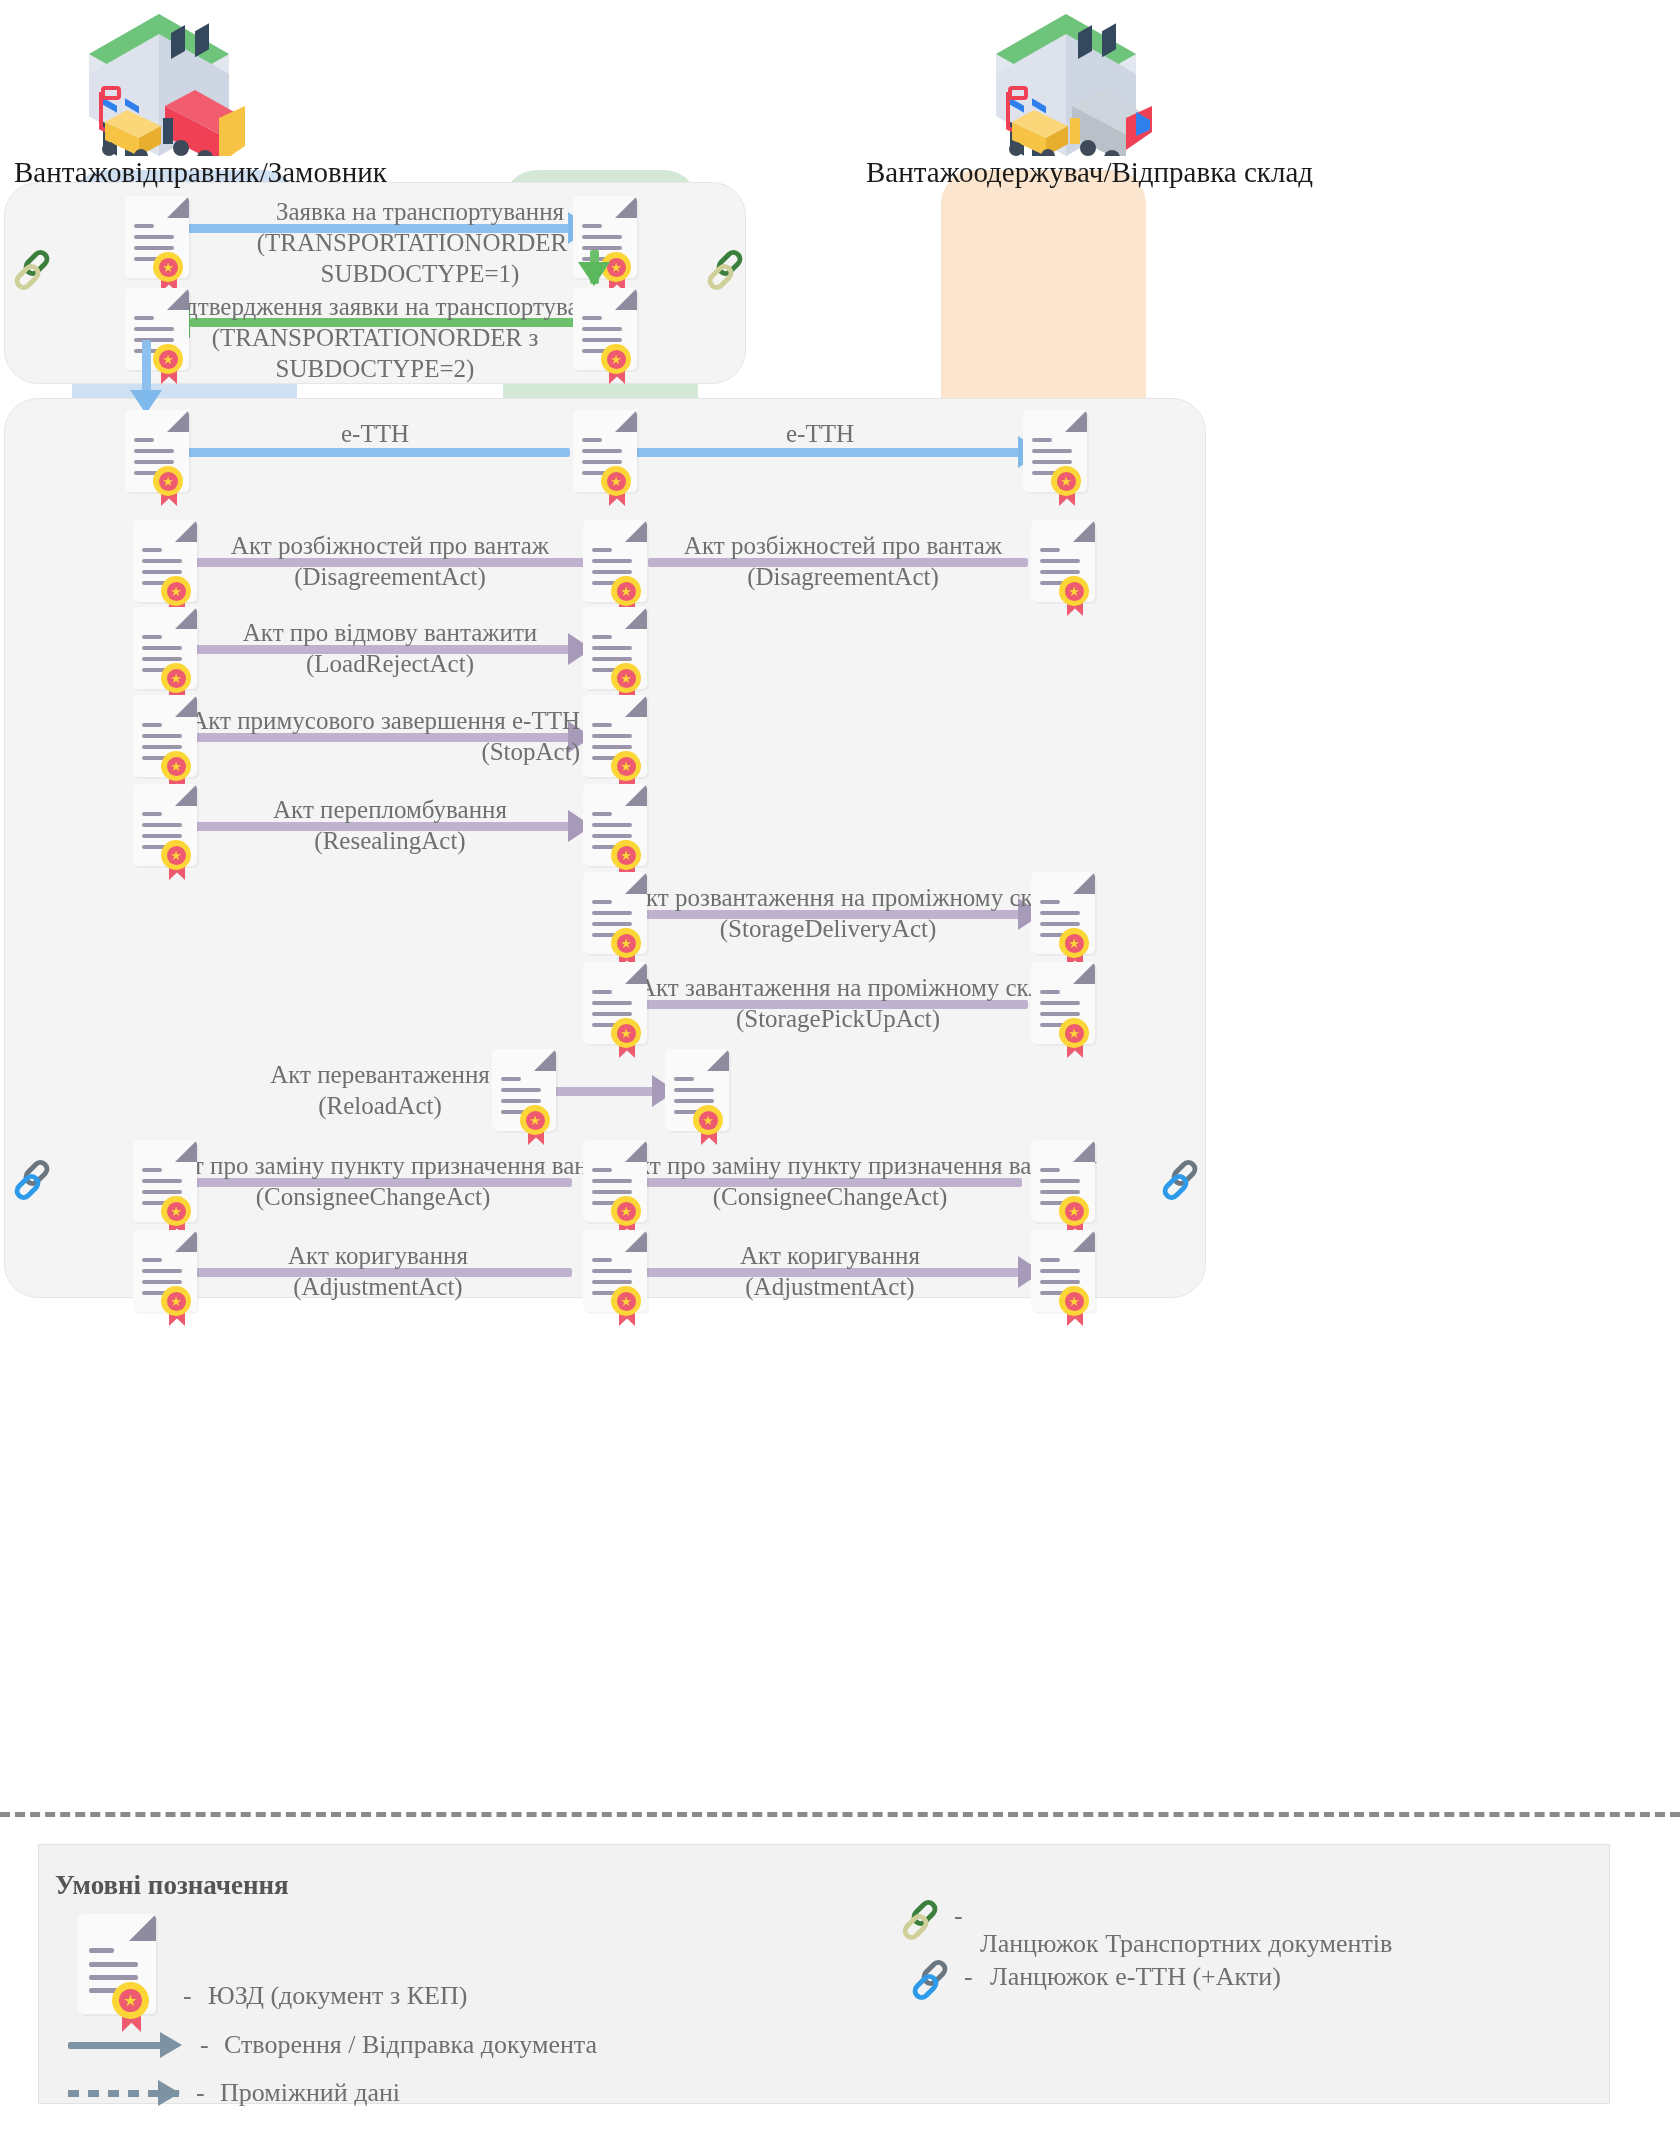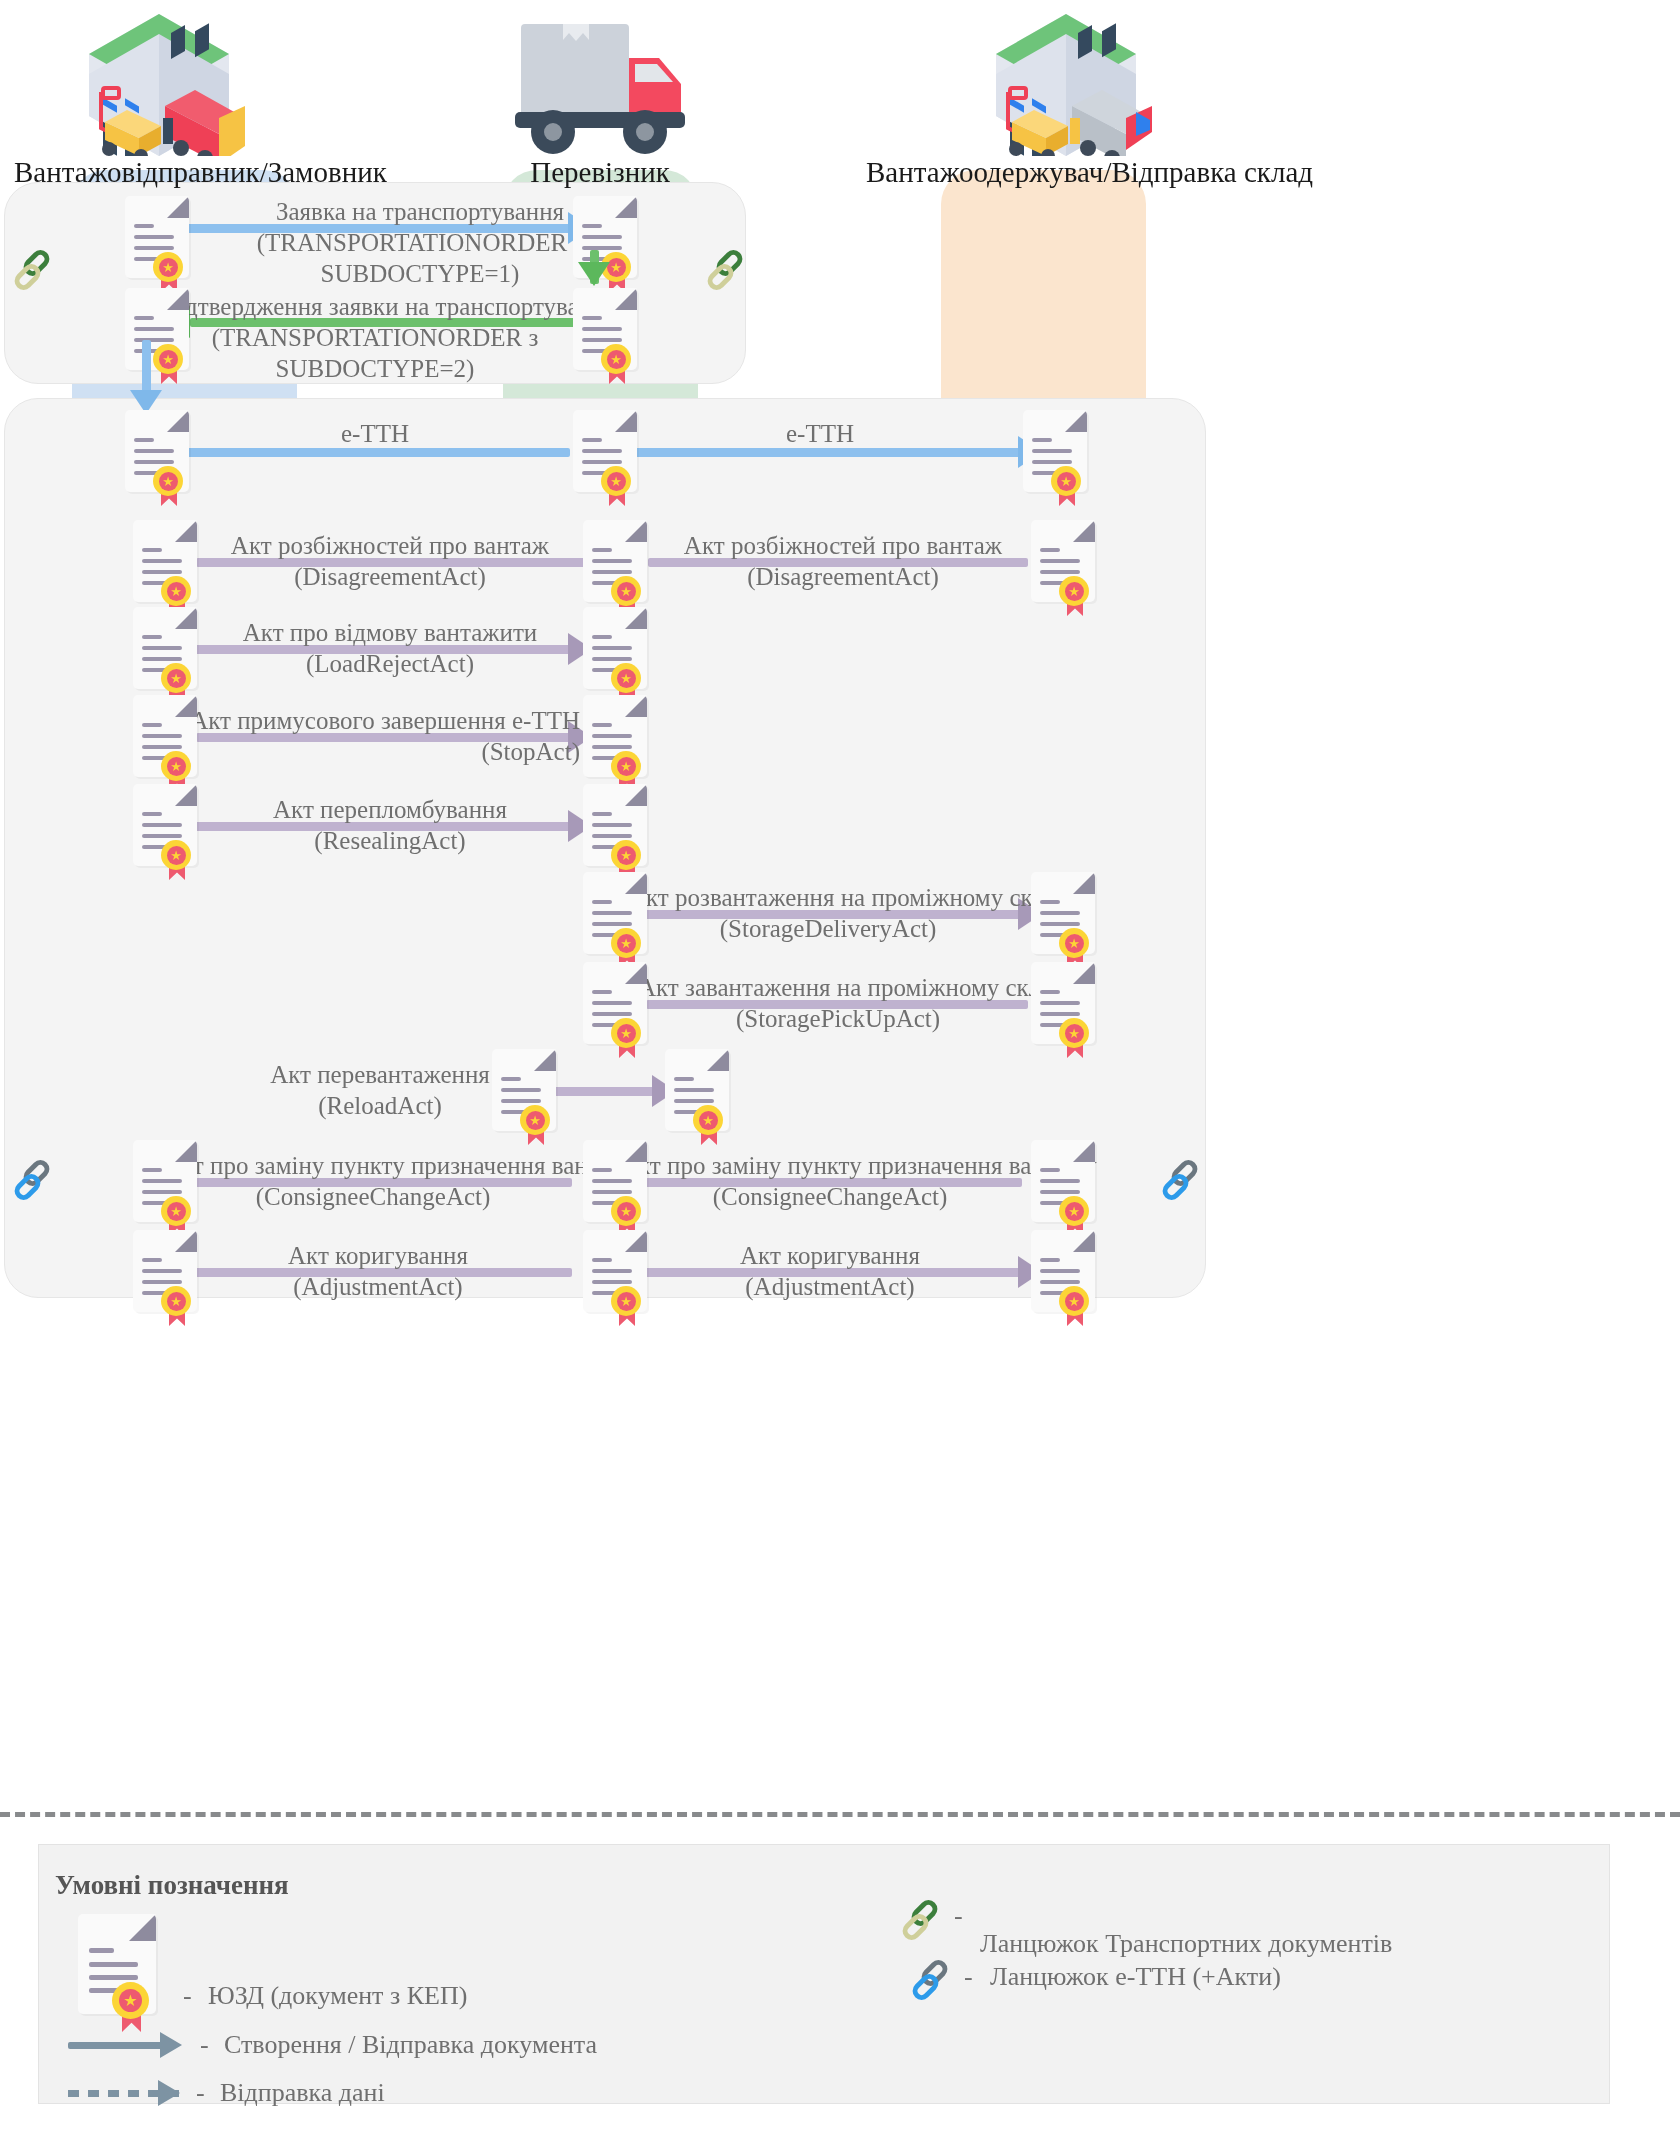--- a/index.html
+++ b/index.html
@@ -166,36 +166,20 @@
         <polygon points="96,100 126,84 176,112 150,128" fill="#f15c6e"></polygon>
         <polygon points="150,112 176,100 176,140 150,158" fill="#f6c344"></polygon>
         <rect x="94" y="112" width="10" height="26" fill="#34495e"></rect>
         <circle cx="112" cy="142" r="8" fill="#3e4a59"></circle>
         <circle cx="136" cy="152" r="8" fill="#3e4a59"></circle>
       </svg>
     </div>
     <div class="actor-label">Вантажовідправник/Замовник</div>
   </div>
 
-  <div class="actor" style="left:470px; top:6px; width:260px;">
-    <div class="actor-art art">
-      <svg width="190" height="150" viewBox="0 0 190 150" style="margin:0 auto;">
-        <rect x="16" y="18" width="108" height="94" rx="4" fill="#ccd2da"></rect>
-        <path d="M58 18 h26 v16 l-6 -7 l-7 8 l-7 -8 l-6 7 z" fill="#e8ebef"></path>
-        <path d="M124 52 h30 l22 26 v34 h-52 z" fill="#f3495f"></path>
-        <path d="M130 58 h22 l16 18 h-38 z" fill="#e2e6ea"></path>
-        <rect x="10" y="106" width="170" height="16" rx="5" fill="#3b4a5a"></rect>
-        <circle cx="48" cy="126" r="22" fill="#3b4a5a"></circle>
-        <circle cx="48" cy="126" r="9" fill="#8d96a0"></circle>
-        <circle cx="140" cy="126" r="22" fill="#3b4a5a"></circle>
-        <circle cx="140" cy="126" r="9" fill="#8d96a0"></circle>
-      </svg>
-    </div>
-    <div class="actor-label">Перевізник</div>
-  </div>
 
   <div class="actor" style="left:866px; top:6px; width:400px;">
     <div class="actor-art art">
       <svg width="180" height="150" viewBox="0 0 180 150" style="margin:0 auto;">
         <polygon points="90,8 160,48 160,110 90,150 20,110 20,48" fill="#e3e7ef"></polygon>
         <polygon points="90,8 160,48 90,88 20,48" fill="#6ec47a"></polygon>
         <polygon points="90,28 160,68 160,110 90,150" fill="#cfd6e3"></polygon>
         <polygon points="90,28 90,150 20,110 20,68" fill="#dde2ec"></polygon>
         <rect x="34" y="72" width="14" height="7" fill="#2f80ed" transform="skewY(30)"></rect>
         <rect x="56" y="60" width="14" height="7" fill="#2f80ed" transform="skewY(30)"></rect>
@@ -812,21 +796,21 @@
   <div class="legend-text" style="left:208px; top:1981px;">ЮЗД (документ з КЕП)</div>
 
   <div class="leg-line" style="left:68px; top:2042px; width:95px;"></div>
   <div class="leg-arrow" style="left:160px; top:2032px;"></div>
   <div class="legend-dash" style="left:200px; top:2030px;">-</div>
   <div class="legend-text" style="left:224px; top:2030px;">Створення / Відправка документа</div>
 
   <div class="leg-dots" style="left:68px; top:2090px;"></div>
   <div class="leg-arrow" style="left:158px; top:2080px;"></div>
   <div class="legend-dash" style="left:196px; top:2078px;">-</div>
-  <div class="legend-text" style="left:220px; top:2078px;">Відправка дані</div>
+  <div class="legend-text" style="left:220px; top:2078px;">Проміжний дані</div>
 
   <div class="chain" style="left:898px; top:1898px;">
     <svg width="44" height="44" viewBox="0 0 44 44">
       <g stroke-width="5" fill="none" stroke-linecap="round">
         <rect x="20" y="3" width="13" height="24" rx="6.5" transform="rotate(45 26.5 15)" stroke="#3c7f3c"></rect>
         <rect x="11" y="17" width="13" height="24" rx="6.5" transform="rotate(45 17.5 29)" stroke="#cfcf9a"></rect>
       </g>
     </svg>
   </div>
   <div class="legend-dash" style="left:954px; top:1901px;">-</div>

